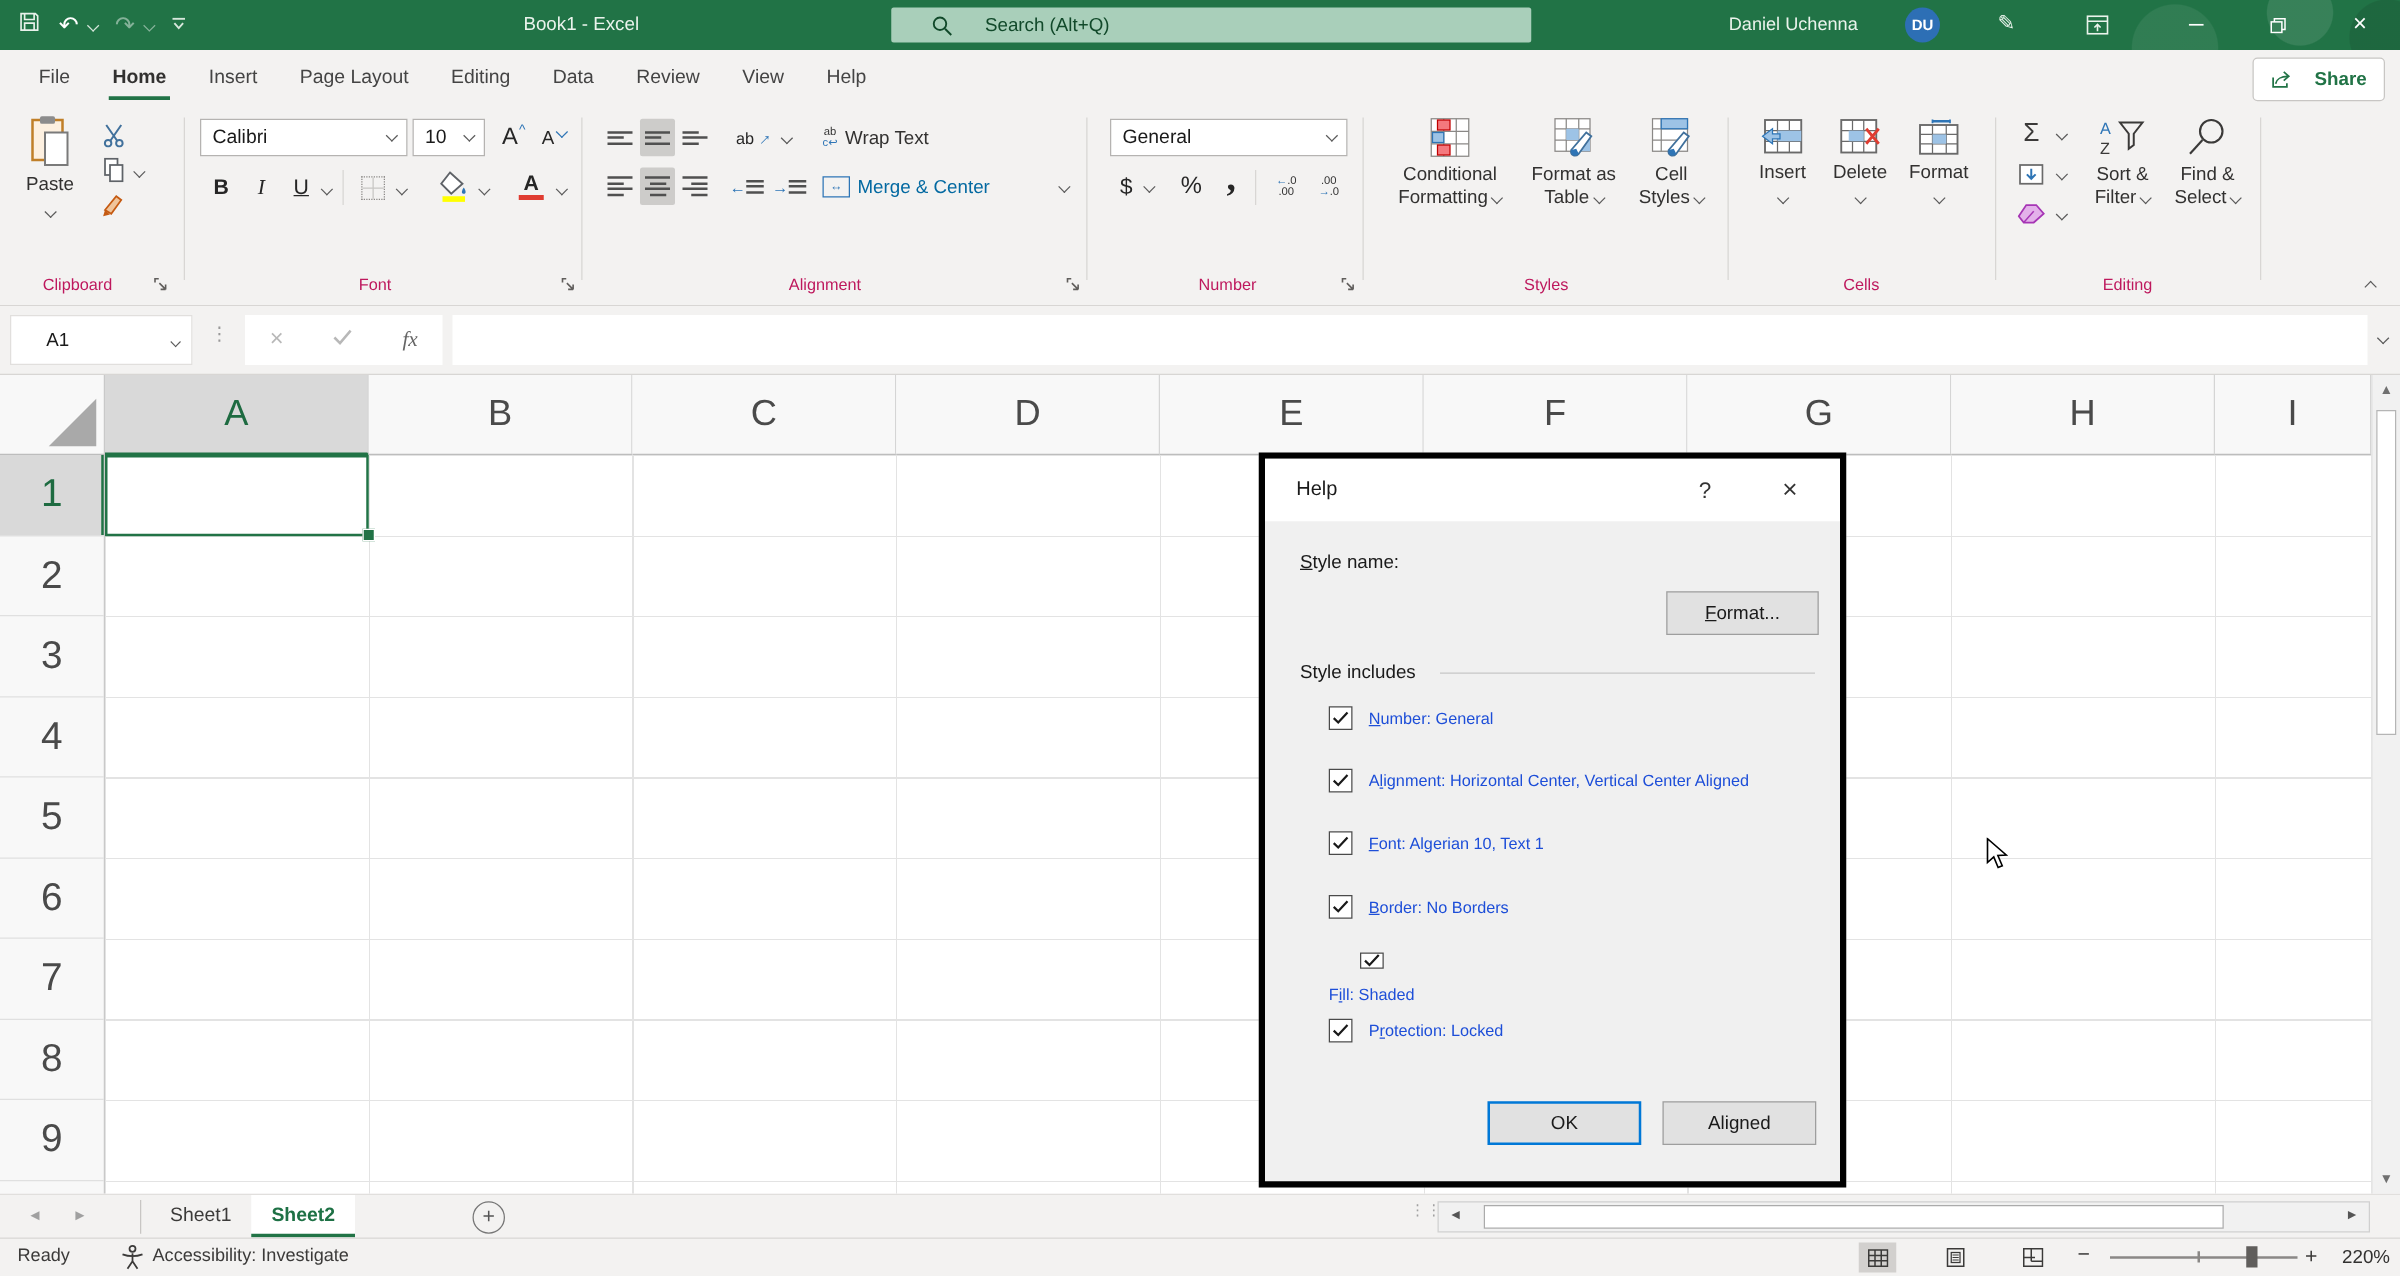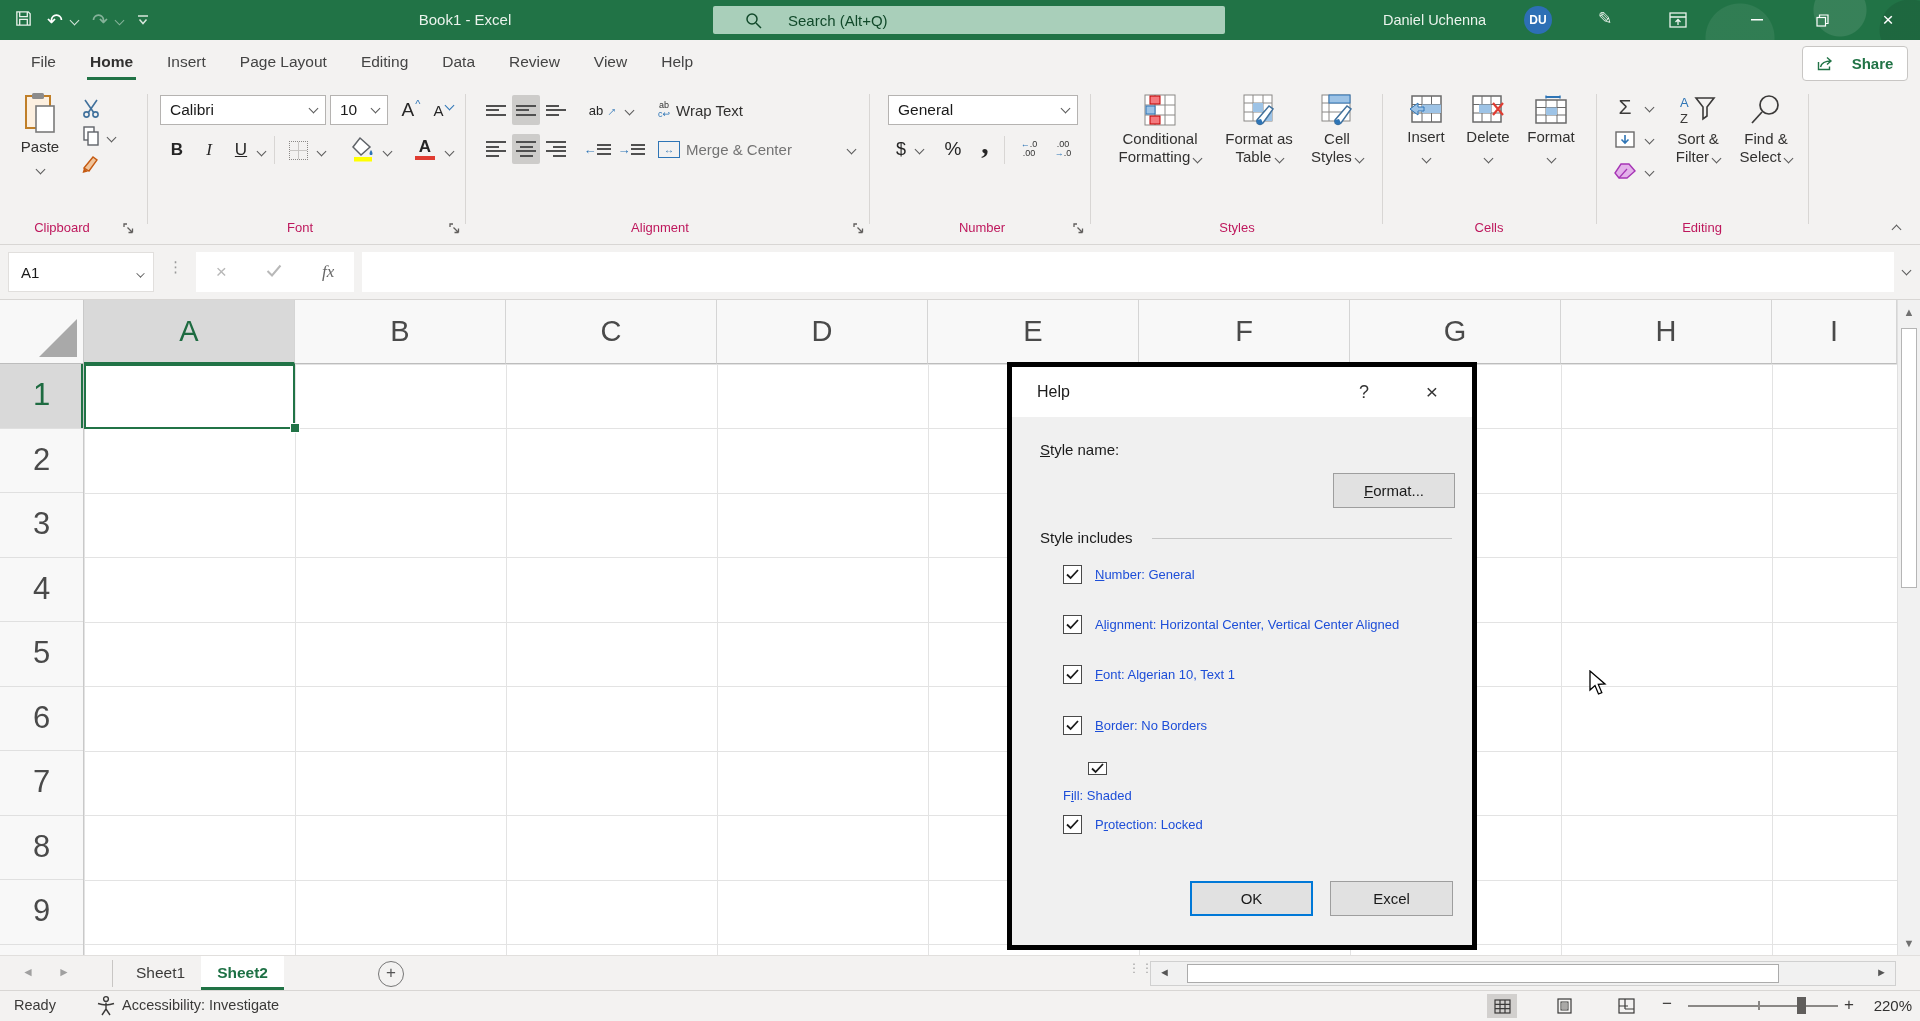--- a/index.html
+++ b/index.html
@@ -38,21 +38,21 @@
   .btxt{font-size:17px;color:#262626;}
   .alignico{display:inline-block;width:20px;}
   .alignico i{display:block;height:2px;background:#505050;margin:2.5px 0;}
   .tbtn{position:absolute;display:flex;align-items:center;justify-content:center;}
   .selbg{background:#cdccca;border-radius:2px;}
   .bigbtn{position:absolute;text-align:center;font-size:15px;color:#323130;line-height:18px;}
   .lab2{white-space:nowrap;}
   .launch{position:absolute;width:14px;height:14px;}
   
   .frow{position:absolute;left:0;top:245px;width:1920px;height:55px;background:#f3f2f1;border-bottom:1px solid #d8d6d4;box-sizing:border-box;}
-  .namebox{position:absolute;left:8px;top:7px;width:146px;height:40px;background:#fff;border:1px solid #e1dfdd;font-size:15px;color:#1a1a1a;display:flex;align-items:center;padding-left:12px;box-sizing:border-box;}
+  .namebox{position:absolute;left:8px;top:7px;width:146px;height:40px;background:#fff;border:1px solid #e1dfdd;font-size:15px;color:#1a1a1a;display:flex;align-items:center;padding-left:28px;box-sizing:border-box;}
   .fxbar{position:absolute;left:196px;top:7px;width:158px;height:40px;background:#fff;display:flex;align-items:center;justify-content:space-around;}
   .finput{position:absolute;left:362px;top:7px;width:1532px;height:40px;background:#fff;}
   
   .cornercell{position:absolute;left:0;top:300px;width:84px;height:64px;background:#f8f8f8;border-right:1px solid #c9c9c9;border-bottom:1px solid #bdbdbd;box-sizing:border-box;}
   .cornercell .tri{position:absolute;right:6px;bottom:6px;width:0;height:0;border-left:38px solid transparent;border-bottom:38px solid #a9a9a9;}
   .colheads{position:absolute;left:0;top:300px;width:1897px;height:64px;}
   .colhead{position:absolute;top:0;height:64px;background:#f8f8f8;border-right:1px solid #d5d5d5;border-bottom:1px solid #bdbdbd;
            box-sizing:border-box;text-align:center;font-size:29px;color:#4a4a4a;line-height:62px;}
   .colhead.sel{background:#d9d9d9;color:#1e6b41;border-bottom:2px solid #217346;}
   .rowheads{position:absolute;left:0;top:364px;width:84px;height:591px;background:#f8f8f8;border-right:1px solid #c9c9c9;box-sizing:border-box;}
@@ -336,21 +336,21 @@
     <div class="tbtn" style="left:616px;top:50px;width:30px;height:30px;">
         <span class="bluearrow" style="font-size:13px;">→</span>
         <span class="alignico" style="width:14px;">
           <i></i>
           <i></i>
           <i></i>
         </span>
       </div>
     <div class="tbtn" style="left:658px;top:50px;height:30px;">
       <span style="width:20px;height:15px;border:1.5px solid #2e75b6;display:inline-flex;align-items:center;justify-content:center;color:#2e75b6;font-size:10px;margin-right:6px;">↔</span>
-      <span style="font-size:15px;color:#737373;">Merge &amp; Center</span>
+      <span style="font-size:15px;color:#0369a1;">Merge &amp; Center</span>
     </div>
     <span class="cv abs" style="left:848px;top:62px;"></span>
     <div class="glabel" style="left:660px;">Alignment</div>
     <div class="launch" style="left:852px;top:137px;">
       <svg width="13" height="13" viewBox="0 0 13 13">
           <path d="M2 5 v-3 h3 M5.5 5.5 l5 5 M10.5 10.5 v-4 M10.5 10.5 h-4" fill="none" stroke="#605e5c" stroke-width="1.3"></path>
         </svg>
     </div>
     <div class="gsep" style="left:869px;"></div>
 
@@ -602,21 +602,21 @@
         <div class="cbrow" style="top: 445px;">
           <span class="cbbox">
             <svg width="13" height="11" viewBox="0 0 13 11">
               <path d="M1 5.5 L4.6 9 L12 1" fill="none" stroke="#1a1a1a" stroke-width="1.8"></path>
             </svg>
           </span>
           <span class="cblabel">P<u>r</u>otection: Locked</span>
         </div>
       </div>
     <div class="dbtn def" style="left:178px;top:514px;">OK</div>
-    <div class="dbtn" style="left:318px;top:514px;">Excel</div>
+    <div class="dbtn" style="left:318px;top:514px;">Aligned</div>
   </div>
 
   <div class="sheetbar">
     <span class="abs" style="left:22px;top:9px;color:#a0a0a0;font-size:12px;">◄</span>
     <span class="abs" style="left:58px;top:9px;color:#a0a0a0;font-size:12px;">►</span>
     <div class="abs" style="left:112px;top:4px;width:1px;height:27px;background:#c8c6c4;"></div>
     <div class="abs" style="left:120px;top:0;display:flex;" id="sheettabs">
         <div class="stab">Sheet1</div>
         <div class="stab active">Sheet2</div>
       </div>

